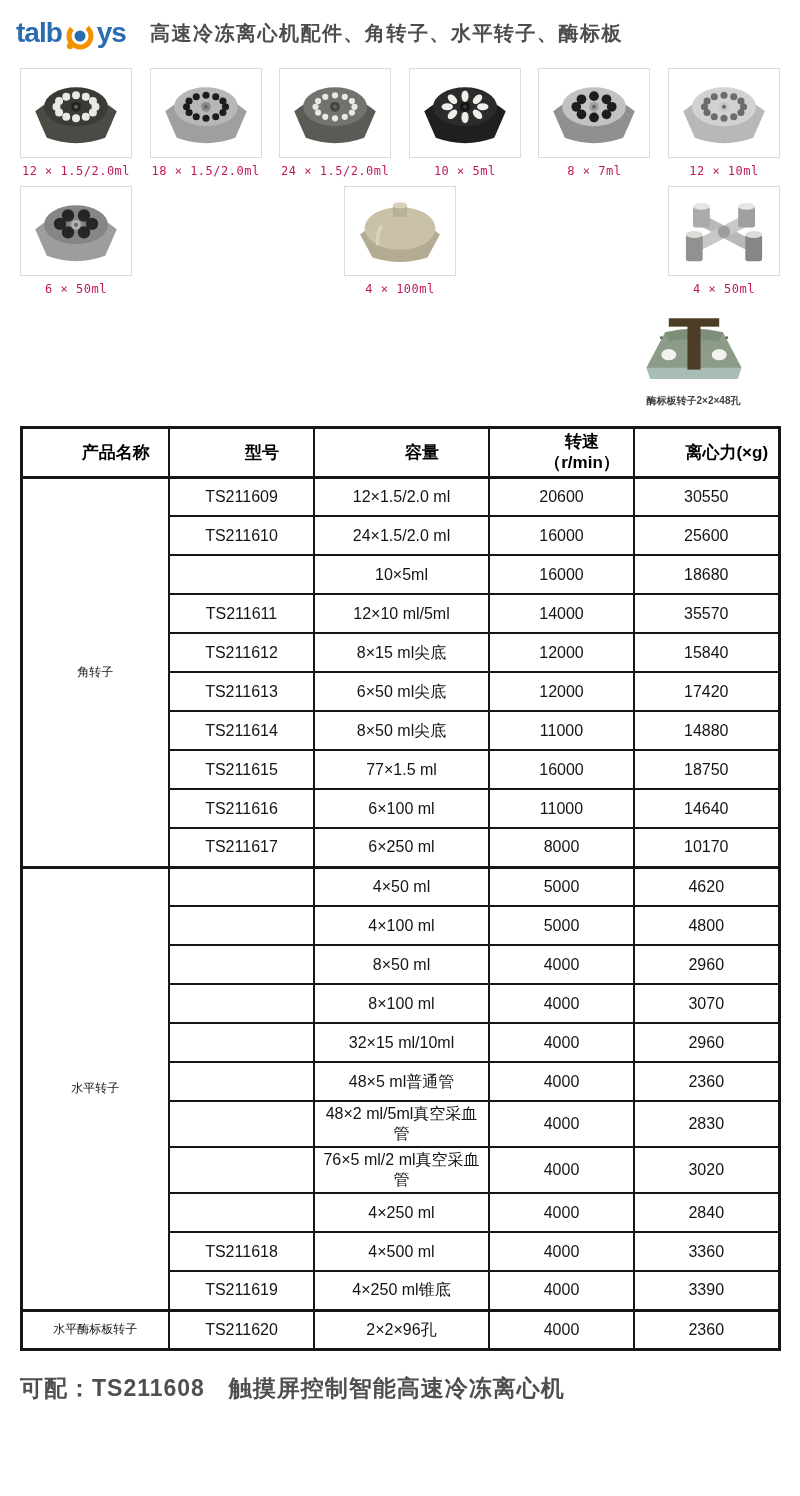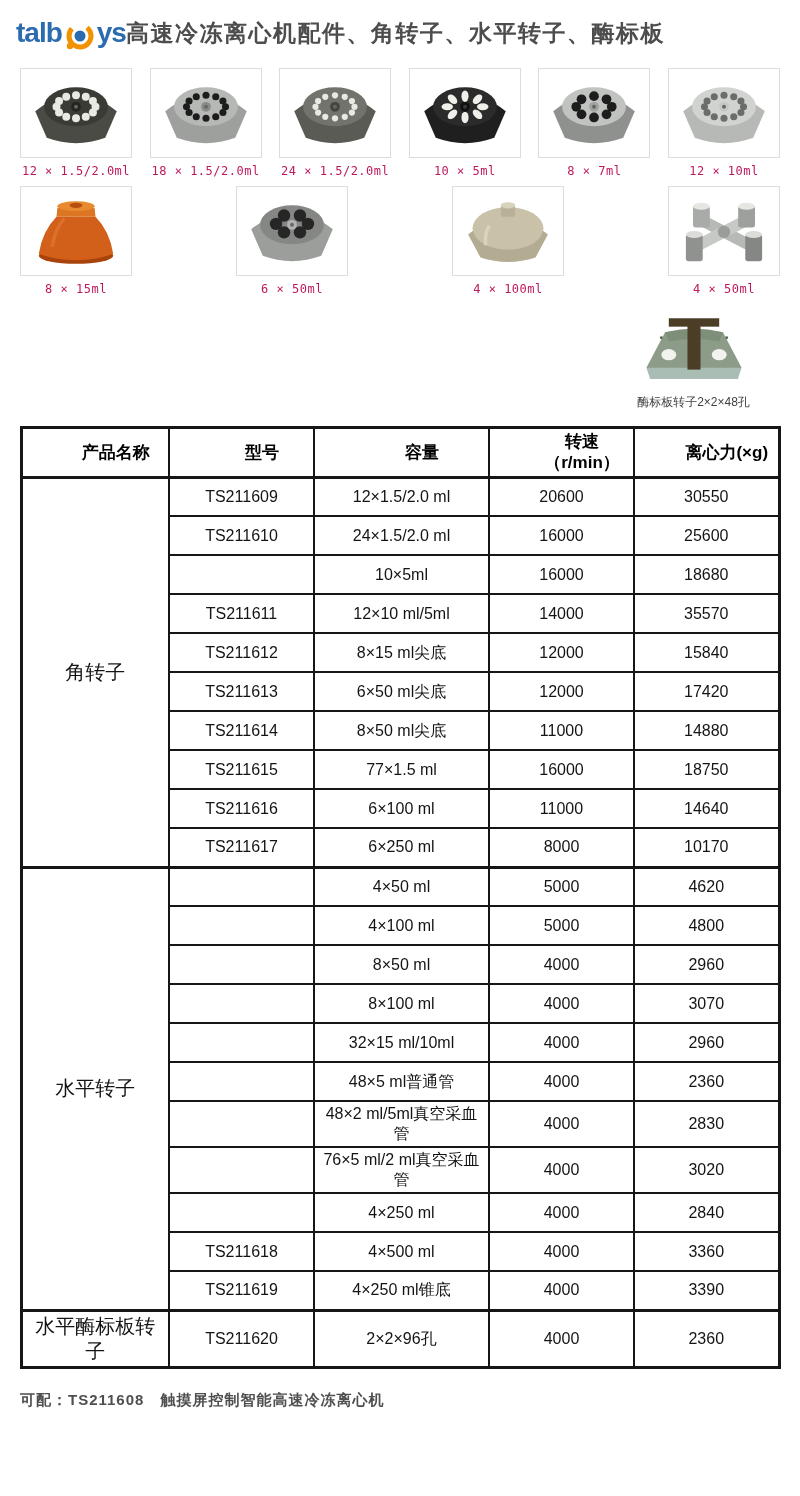--- a/index.html
+++ b/index.html
@@ -7,44 +7,44 @@
   body {
     width: 800px; height: 1496px; overflow: hidden;
     font-family: "Liberation Sans", "DejaVu Sans", sans-serif;
     color: #222;
   }
   
   .header { display: flex; align-items: center; padding: 12px 18px 4px 16px; height: 58px; }
   .logo { display: flex; align-items: center; font-weight: bold; font-size: 28px; line-height: 1; letter-spacing: -1px; }
   .logo .t1, .logo .t2 { color: #2b6cb0; }
   .logo svg { margin: 4px 0 0 1px; }
-  .page-title { font-size: 23px; font-weight: bold; color: #4d4d4d; letter-spacing: 1.5px; white-space: nowrap; }
+  .page-title { margin-left: 24px; font-size: 20px; font-weight: bold; color: #4d4d4d; letter-spacing: 1.5px; white-space: nowrap; }
   
   .grid { width: 760px; margin: 10px auto 0; display: flex; flex-wrap: wrap; justify-content: space-between; }
   .pbox { width: 112px; margin-bottom: 8px; }
   .pimg { width: 112px; height: 90px; border: 1px solid #dcdcdc; background: #fff; display: flex; align-items: center; justify-content: center; }
   .pimg svg { width: 98px; height: 78px; }
   .plabel { text-align: center; font-size: 12px; color: #be185d; margin-top: 6px; letter-spacing: 0.5px; font-family: "DejaVu Sans Mono", monospace; white-space: nowrap; }
   .special-row { width: 772px; margin: 4px auto 0; display: flex; justify-content: flex-end; height: 108px; }
   .special { width: 185px; text-align: center; }
   .special .pimg2 { width: 132px; height: 84px; margin: 0 auto; display: flex; align-items: center; justify-content: center; }
   .special .pimg2 svg { width: 130px; height: 84px; }
-  .special .plabel2 { font-size: 12px; font-weight: normal; color: #3f3f3f; margin-top: 2px; white-space: nowrap; }
+  .special .plabel2 { font-size: 10px; font-weight: bold; color: #3f3f3f; margin-top: 2px; white-space: nowrap; }
   
   table.spec { border-collapse: collapse; table-layout: fixed; width: 758px; margin: 10px auto 0; border: 3px solid #161616; }
   .spec th, .spec td {
     border: 2px solid #161616; text-align: center; vertical-align: middle;
     font-size: 16px; color: #141414; padding: 2px 3px; height: 39px; line-height: 1.25;
   }
   .spec th { font-size: 17px; font-weight: bold; height: 36px; color: #000; }
   .spec tr.group-start td { border-top-width: 3px; }
   .spec thead th { border-bottom-width: 3px; padding-left: 44px; }
-  .spec td.name-cell { font-size: 20px; color: #141414; }
+  .spec td.name-cell { font-size: 12px; color: #141414; }
   
-  .footer { margin: 22px 0 0 20px; font-size: 15px; font-weight: bold; color: #4f4f4f; letter-spacing: 1px; }
+  .footer { margin: 22px 0 0 20px; font-size: 23px; font-weight: bold; color: #4f4f4f; letter-spacing: 1px; }
 </style>
 </head>
 <body>
 
 <div class="header">
   <div class="logo">
     <span class="t1">talb</span>
     <svg width="34" height="34" viewBox="0 0 34 34">
       <circle cx="17" cy="18" r="11" fill="none" stroke="#f29200" stroke-width="5" stroke-dasharray="52 18" transform="rotate(-50 17 18)"></circle>
       <circle cx="17" cy="18" r="5.5" fill="#2b6cb0"></circle>
@@ -178,33 +178,20 @@
           <circle cx="35.9" cy="30.5" r="4" fill="#6a6d69"></circle>
           <circle cx="44" cy="25.7" r="4" fill="#6a6d69"></circle>
           <circle cx="55" cy="24" r="4" fill="#6a6d69"></circle>
           <circle cx="66" cy="25.7" r="4" fill="#6a6d69"></circle>
           <circle cx="74.1" cy="30.5" r="4" fill="#6a6d69"></circle>
           <circle cx="55" cy="37" r="5.5" fill="#c4c7c3"></circle>
           <circle cx="55" cy="37" r="2.2" fill="#666"></circle>
         </svg>
       </div>
       <div class="plabel">12 × 10ml</div>
-    </div>
-    <div class="pbox">
-      <div class="pimg">
-        <svg viewBox="0 0 110 88">
-          <ellipse cx="55" cy="72" rx="42" ry="9" fill="#a8430b"></ellipse>
-          <path d="M13 70 Q17 44 33 28 L77 28 Q93 44 97 70 Q55 84 13 70 Z" fill="#d2601a"></path>
-          <path d="M33 28 L77 28 L76 18 Q55 12 34 18 Z" fill="#dd7624"></path>
-          <ellipse cx="55" cy="16" rx="21" ry="5.5" fill="#e88a2f"></ellipse>
-          <ellipse cx="55" cy="15" rx="7" ry="3" fill="#b54e10"></ellipse>
-          <path d="M28 62 Q32 40 42 30" stroke="#e8813a" stroke-width="4" fill="none" opacity="0.5"></path>
-        </svg>
-      </div>
-      <div class="plabel">8 × 15ml</div>
     </div>
     <div class="pbox">
       <div class="pimg">
         <svg viewBox="0 0 110 88">
           <path d="M9 42 Q55 4 101 42 L88 72 Q55 84 22 72 Z" fill="#9b9e9a"></path>
           <ellipse cx="55" cy="37" rx="36" ry="22" fill="#848783"></ellipse>
           <circle cx="73" cy="36" r="7" fill="#262626"></circle>
           <circle cx="64" cy="45.5" r="7" fill="#262626"></circle>
           <circle cx="46" cy="45.5" r="7" fill="#262626"></circle>
           <circle cx="37" cy="36" r="7" fill="#262626"></circle>

